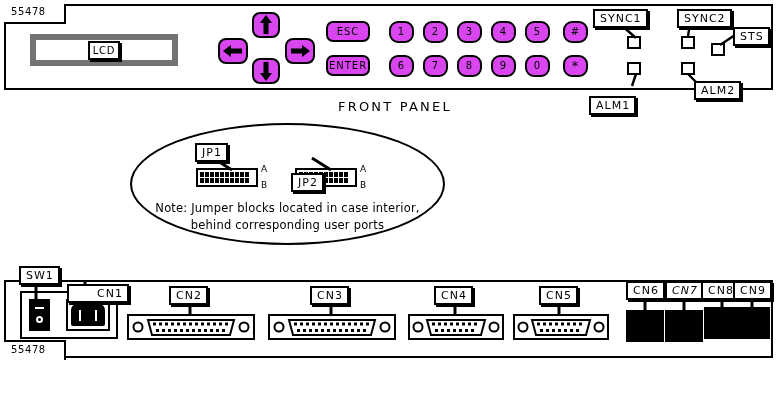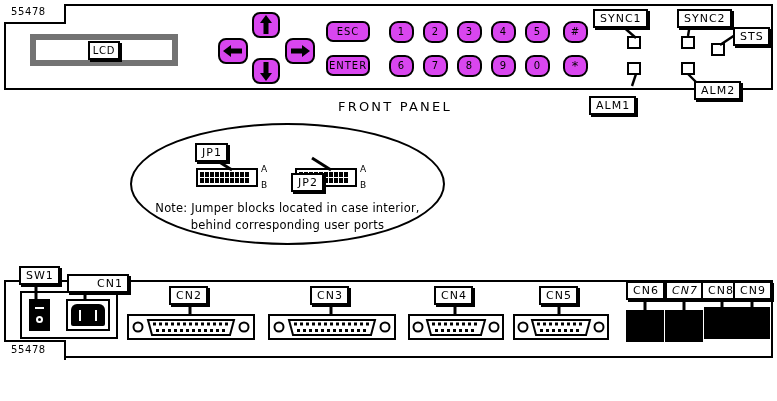--- a/index.html
+++ b/index.html
@@ -360,21 +360,21 @@
     <path d="M331,40 L331,58" stroke="#000" stroke-width="3" fill="none"></path>
     <path d="M455,40 L455,58" stroke="#000" stroke-width="3" fill="none"></path>
     <path d="M559,40 L559,58" stroke="#000" stroke-width="3" fill="none"></path>
     <path d="M645,35 L645,50" stroke="#000" stroke-width="3" fill="none"></path>
     <path d="M684,35 L684,50" stroke="#000" stroke-width="3" fill="none"></path>
     <path d="M722,35 L722,50" stroke="#000" stroke-width="3" fill="none"></path>
     <path d="M752,35 L752,50" stroke="#000" stroke-width="3" fill="none"></path>
   </svg>
 
   <div class="callout" style="left:19px; top:266px;">SW1</div>
-  <div class="callout" style="left:67px; top:274px;padding-left:28px;">CN1</div>
+  <div class="callout" style="left:67px; top:284px;padding-left:28px;">CN1</div>
 
   <div class="dsub" style="left:127px; top:314px;">
     <svg width="128" height="26" viewBox="0 0 128 26">
       <rect x="1" y="1" width="126" height="24" fill="#fff" stroke="#000" stroke-width="2"></rect>
       <circle cx="11" cy="13" r="4.5" fill="#fff" stroke="#000" stroke-width="2"></circle>
       <circle cx="117" cy="13" r="4.5" fill="#fff" stroke="#000" stroke-width="2"></circle>
       <path d="M21,6 L107,6 L103,21 L25,21 Z" fill="#fff" stroke="#000" stroke-width="2"></path>
       <g fill="#000">
         <rect x="26" y="8.5" width="3" height="3"></rect>
           <rect x="32" y="8.5" width="3" height="3"></rect>

